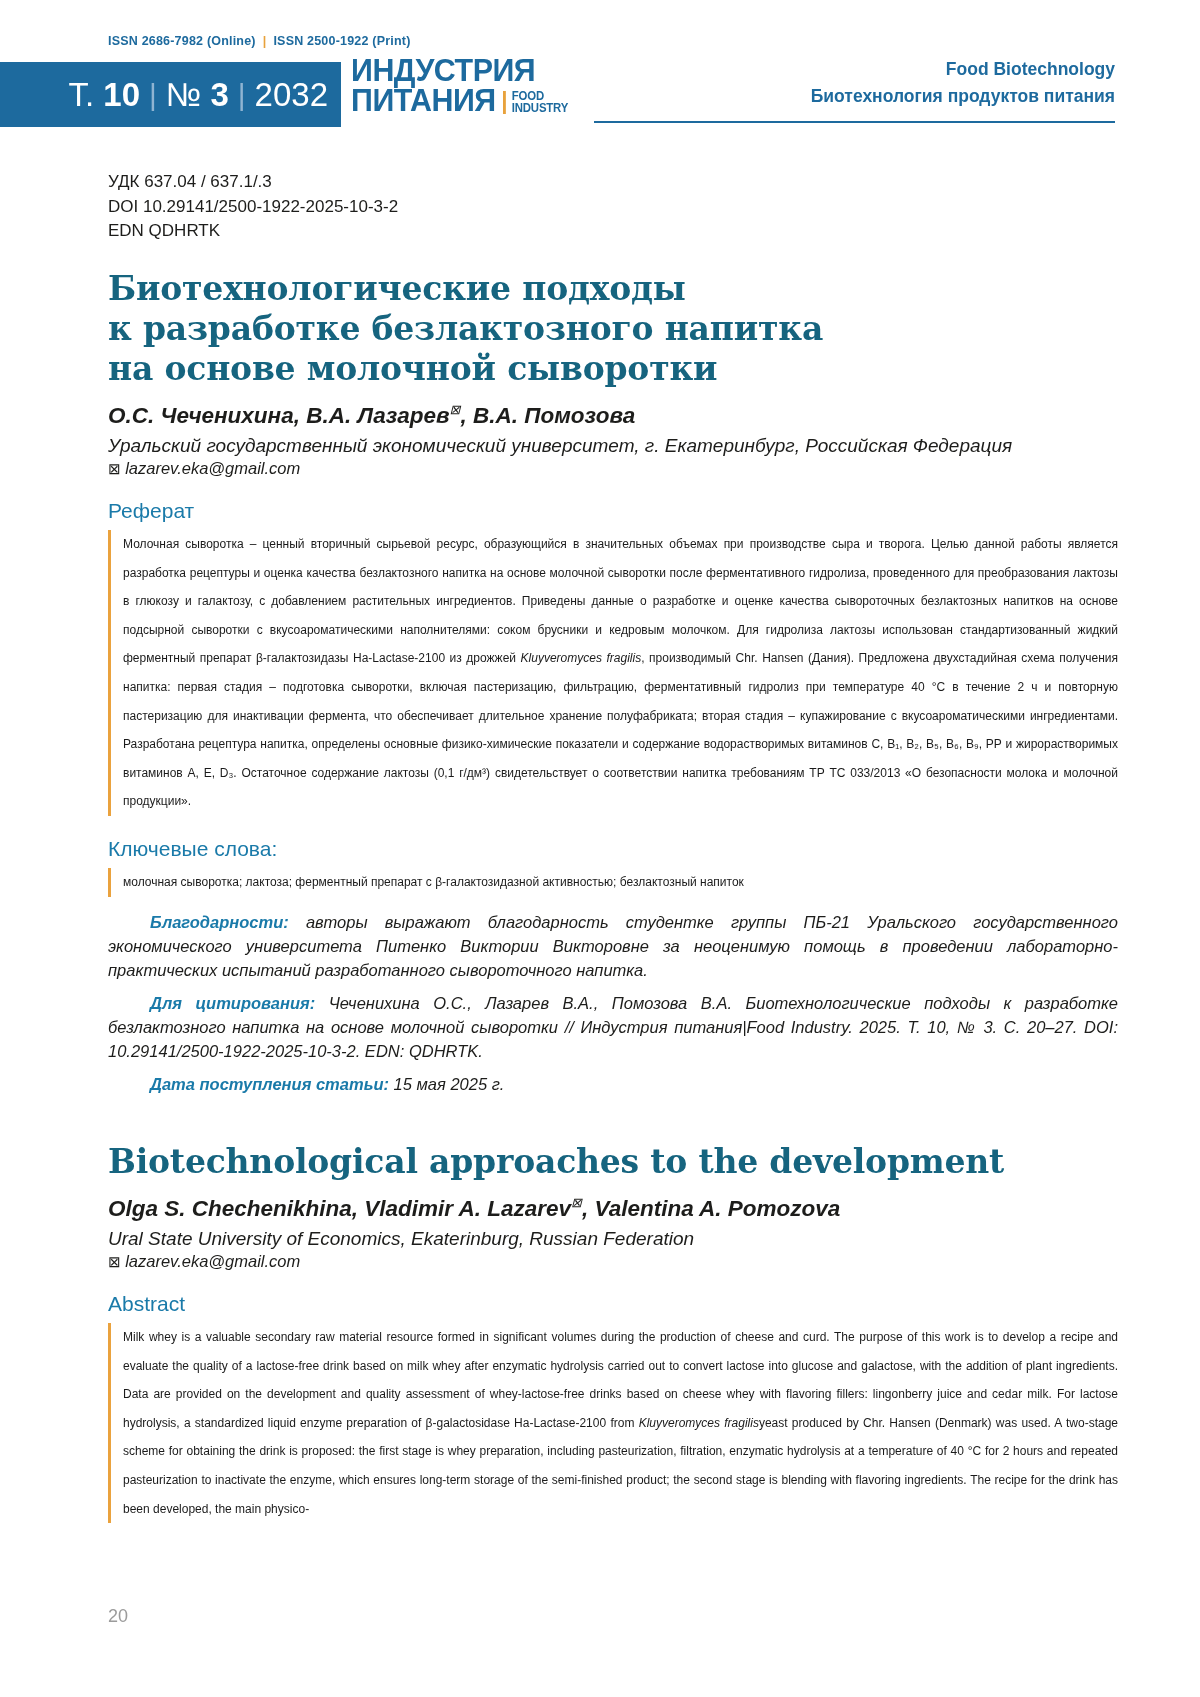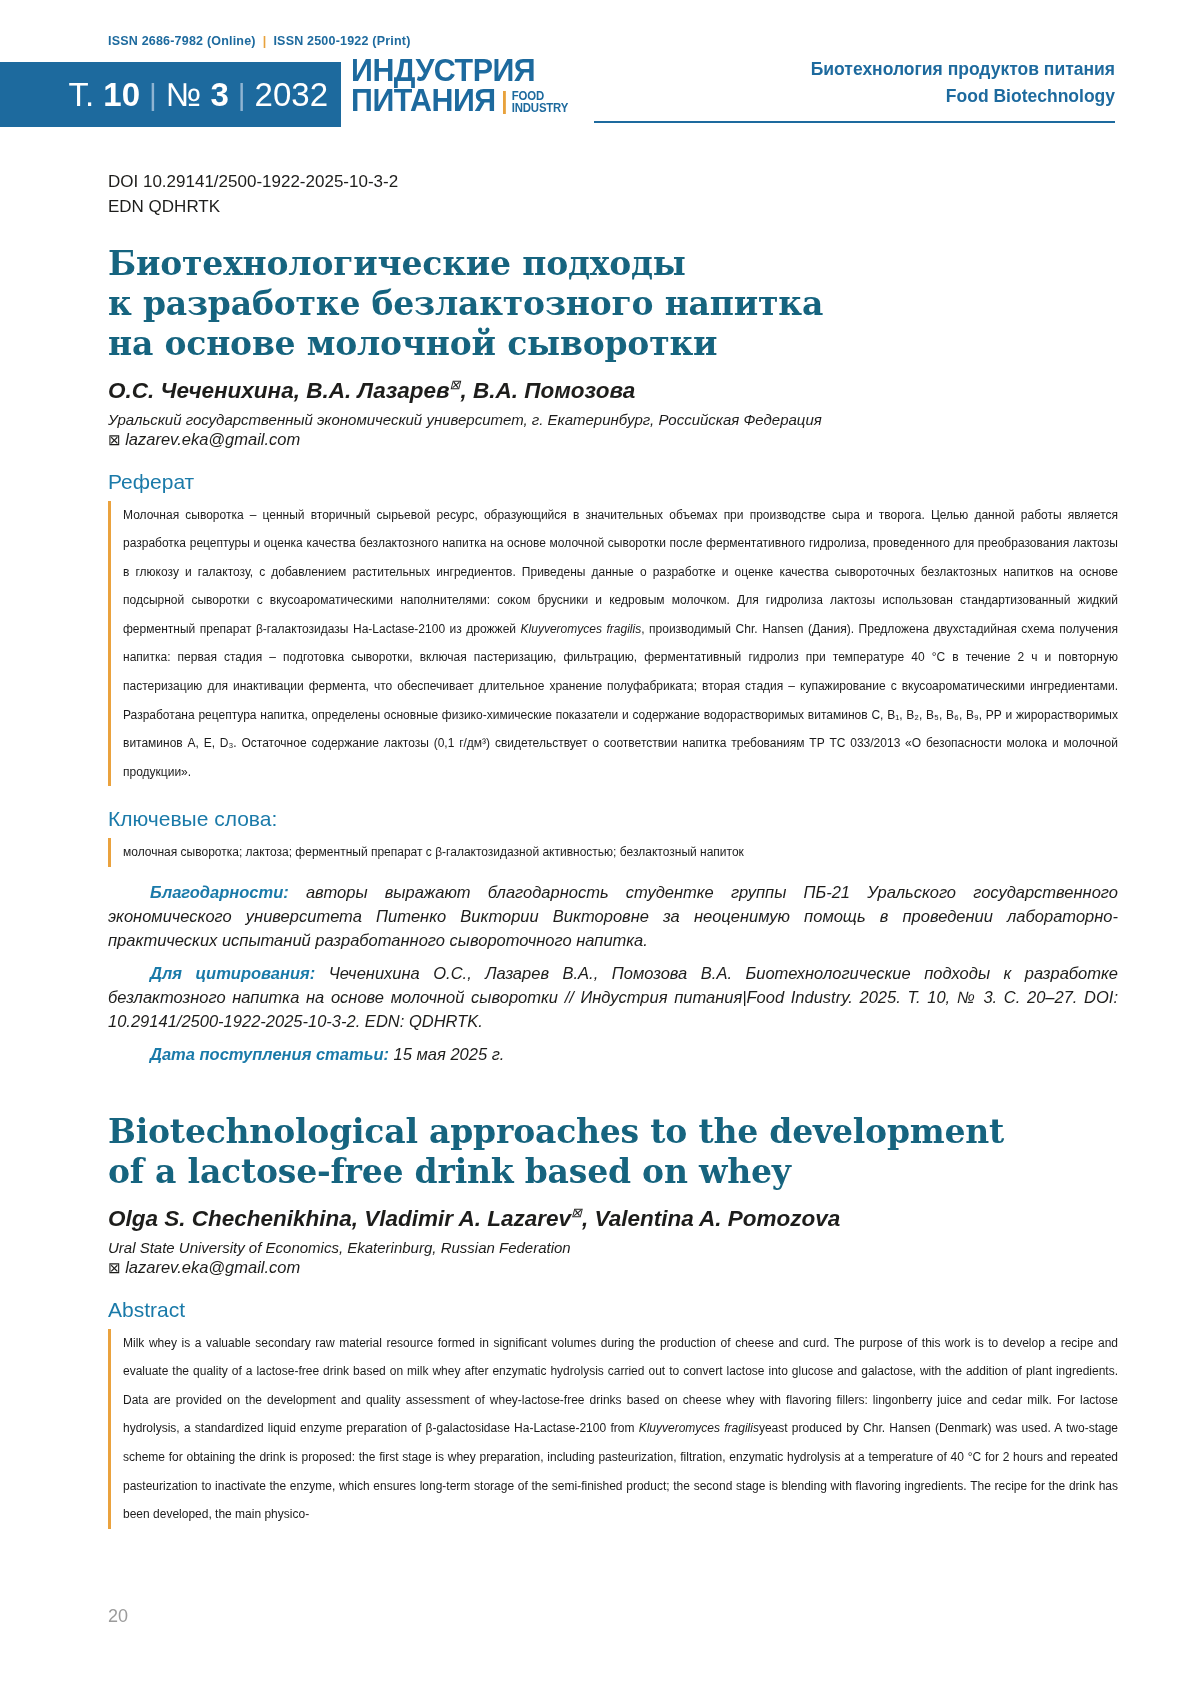--- a/index.html
+++ b/index.html
@@ -35,21 +35,21 @@
 
   .meta-line{font-size:17px;line-height:24.5px;color:#1d1d1b;}
 
   .title-ru,.title-en{font-family:"DejaVu Serif","Liberation Serif",serif;font-weight:bold;
         color:#16647f;font-size:33px;line-height:40px;letter-spacing:-.2px;}
   .title-ru{margin-top:25px;}
   .title-en{margin-top:46px;}
 
   .authors{margin-top:13px;font-size:22.5px;font-style:italic;font-weight:bold;color:#1d1d1b;}
   .authors sup{font-size:13px;font-weight:normal;}
-  .affil{margin-top:7px;font-size:15px;font-style:italic;}
+  .affil{margin-top:7px;font-size:19px;font-style:italic;}
   .email-line{margin-top:2px;font-size:16.5px;font-style:italic;}
   .email-line .env{font-style:normal;font-size:15px;}
 
   .sec-heading{margin-top:21px;font-size:21px;color:#1a7aa9;font-weight:normal;}
 
   .rule-block{margin-top:7px;border-left:3px solid #eaa23e;padding-left:12px;
               text-align:justify;font-size:12px;line-height:28.6px;color:#1b1b1b;}
   .rule-block .sci{font-style:italic;}
 
   .meta-par{margin-top:13px;font-size:16.5px;line-height:24px;font-style:italic;
@@ -80,27 +80,28 @@
     <div class="logo-row2">
       <span class="logo-ru">ПИТАНИЯ</span>
       <span class="logo-en">
         <span>FOOD</span>
         <span>INDUSTRY</span>
       </span>
     </div>
   </div>
 
   <div class="header-right">
+    <div>Food Biotechnology</div>
     <div>Биотехнология продуктов питания</div>
-    <div>Food Biotechnology</div>
   </div>
   <div class="header-rule"></div>
 
   <main class="content">
 
+    <div class="meta-line">УДК 637.04 / 637.1/.3</div>
     <div class="meta-line">DOI 10.29141/2500-1922-2025-10-3-2</div>
     <div class="meta-line">EDN QDHRTK</div>
 
     <h1 class="title-ru" style="margin-bottom:0;">
       <span>Биотехнологические подходы</span><br>
       <span>к разработке безлактозного напитка</span><br>
       <span>на основе молочной сыворотки</span>
     </h1>
 
     <div class="authors">
@@ -127,21 +128,20 @@
     <div class="meta-par" style="margin-top:9px;">
       <span class="lbl">Для цитирования:</span><span> Чеченихина О.С., Лазарев В.А., Помозова В.А. Биотехнологические подходы к разработке безлактозного напитка на основе молочной сыворотки // Индустрия питания|Food Industry. 2025. Т. 10, № 3. С. 20–27. DOI: 10.29141/2500-1922-2025-10-3-2. EDN: QDHRTK.</span>
     </div>
 
     <div class="meta-par" style="margin-top:9px;">
       <span class="lbl">Дата поступления статьи:</span><span> 15 мая 2025 г.</span>
     </div>
 
     <h1 class="title-en" style="margin-bottom:0;">
       <span>Biotechnological approaches to the development</span><br>
-      <span>of a lactose-free drink based on whey</span>
     </h1>
 
     <div class="authors">
       <span>Olga S. Chechenikhina, Vladimir A. Lazarev</span><sup>⊠</sup><span>, Valentina A. Pomozova</span>
     </div>
     <div class="affil">Ural State University of Economics, Ekaterinburg, Russian Federation</div>
     <div class="email-line">
       <span class="env">⊠</span>
       <span>lazarev.eka@gmail.com</span>
     </div>

